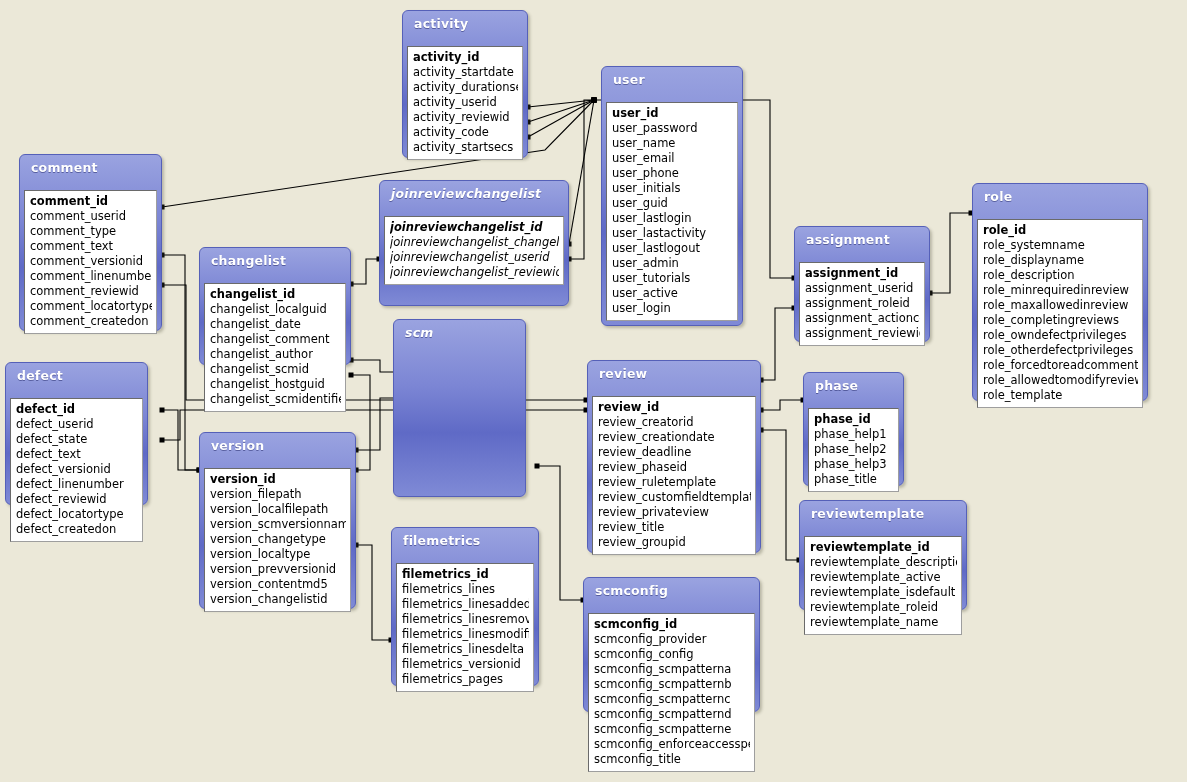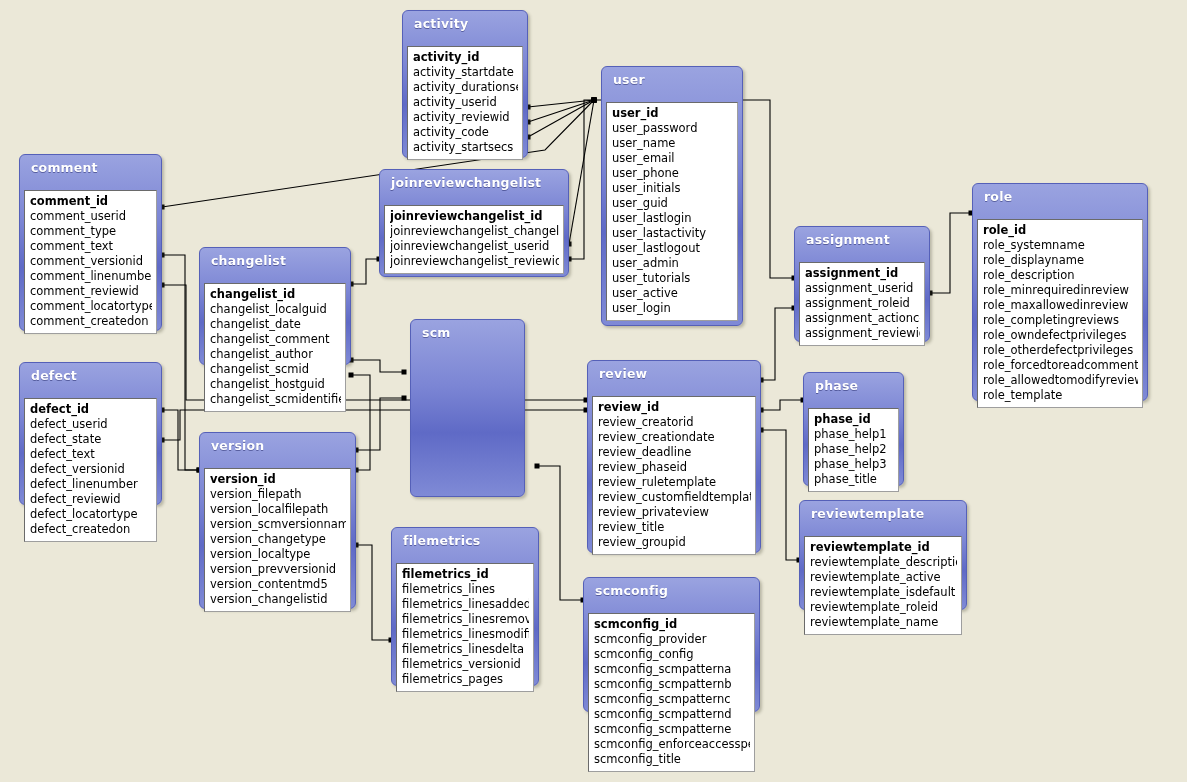--- a/index.html
+++ b/index.html
@@ -158,21 +158,21 @@
         <div>comment_userid</div>
         <div>comment_type</div>
         <div>comment_text</div>
         <div>comment_versionid</div>
         <div>comment_linenumber</div>
         <div>comment_reviewid</div>
         <div>comment_locatortype</div>
         <div>comment_createdon</div>
       </div>
     </div>
-    <div class="entity" style="left: 379px; top: 169px; width: 190px; height: 108px;">
+    <div class="entity" style="left: 379px; top: 180px; width: 190px; height: 126px; font-style: italic;">
       <div class="title">joinreviewchangelist</div>
       <div class="fields">
         <div class="pk">joinreviewchangelist_id</div>
         <div>joinreviewchangelist_changelistid</div>
         <div>joinreviewchangelist_userid</div>
         <div>joinreviewchangelist_reviewid</div>
       </div>
     </div>
     <div class="entity" style="left: 972px; top: 183px; width: 176px; height: 218px;">
       <div class="title">role</div>
@@ -207,24 +207,24 @@
         <div class="pk">changelist_id</div>
         <div>changelist_localguid</div>
         <div>changelist_date</div>
         <div>changelist_comment</div>
         <div>changelist_author</div>
         <div>changelist_scmid</div>
         <div>changelist_hostguid</div>
         <div>changelist_scmidentifier</div>
       </div>
     </div>
-    <div class="entity" style="left: 410px; top: 319px; width: 115px; height: 178px;">
+    <div class="entity" style="left: 393px; top: 319px; width: 133px; height: 178px; font-style: italic;">
       <div class="title">scm</div>
     </div>
-    <div class="entity" style="left: 19px; top: 362px; width: 143px; height: 143px;">
+    <div class="entity" style="left: 5px; top: 362px; width: 143px; height: 143px;">
       <div class="title">defect</div>
       <div class="fields">
         <div class="pk">defect_id</div>
         <div>defect_userid</div>
         <div>defect_state</div>
         <div>defect_text</div>
         <div>defect_versionid</div>
         <div>defect_linenumber</div>
         <div>defect_reviewid</div>
         <div>defect_locatortype</div>

